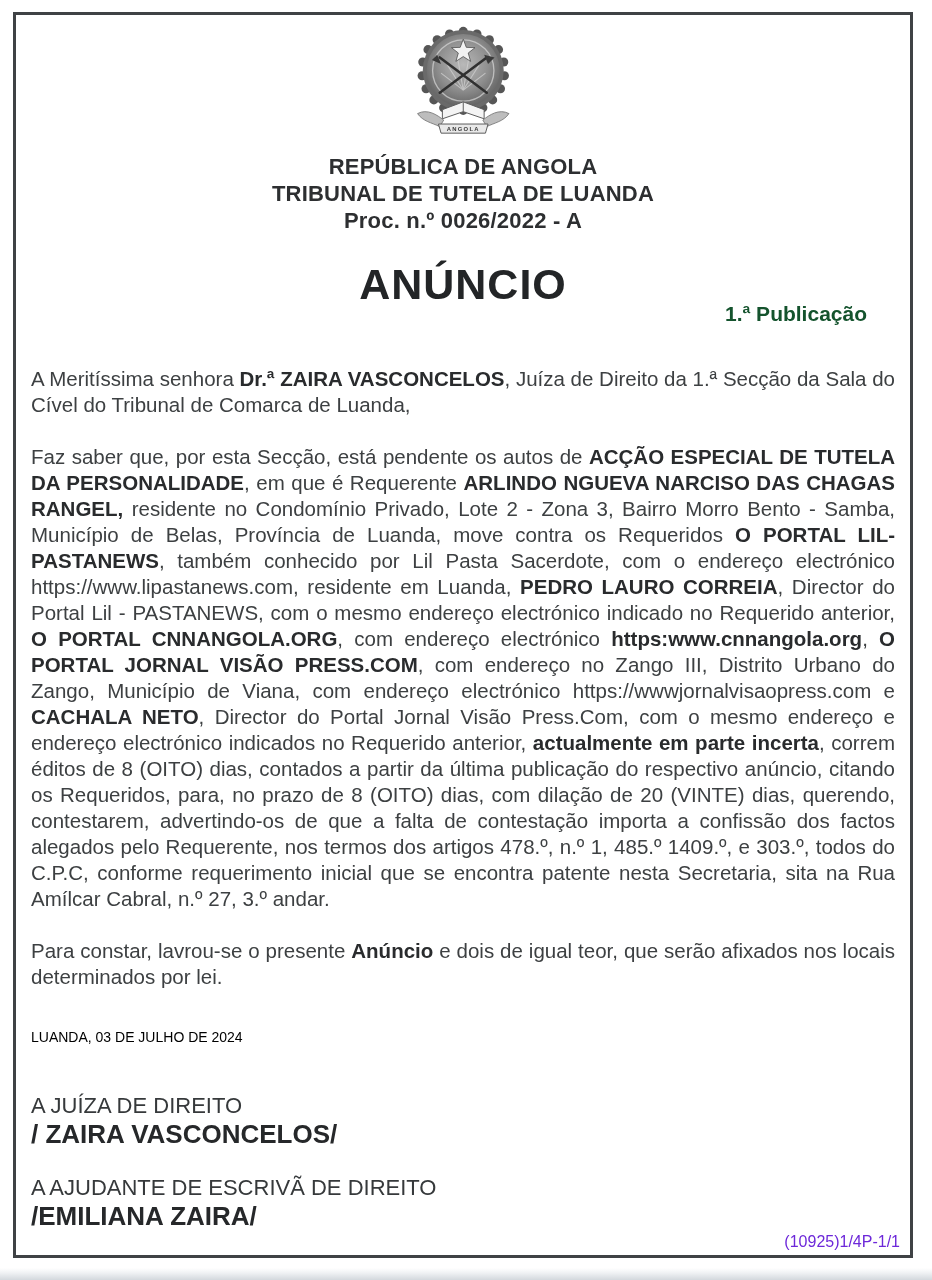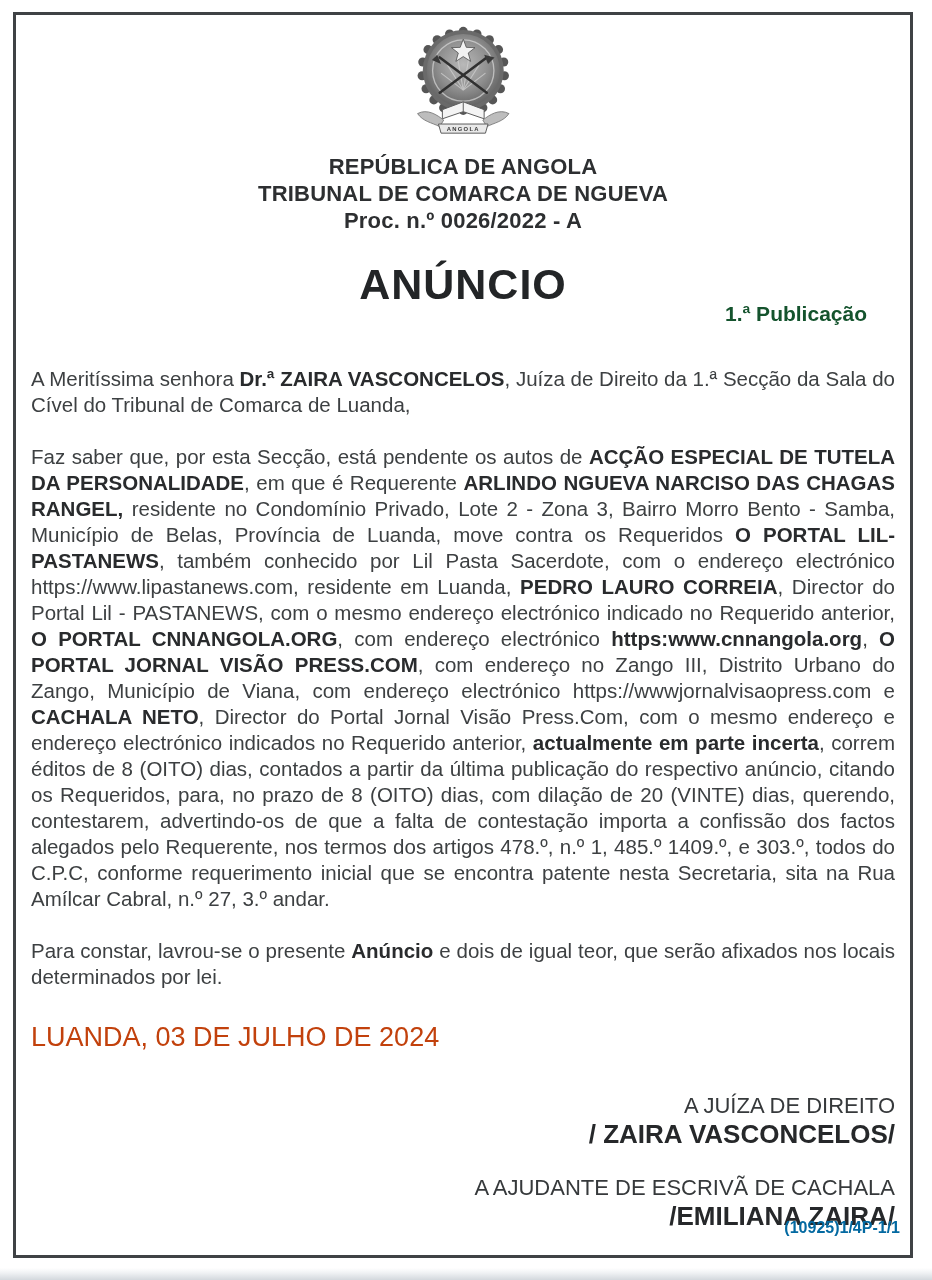--- a/index.html
+++ b/index.html
@@ -69,34 +69,33 @@
     font-size: 20.5px;
     line-height: 26px;
   }
   .body-text p {
     margin: 0 0 26px 0;
     text-align: justify;
   }
   .body-text p b { color: #292b2d; }
   .date-line {
     margin-top: 34px;
-    font-size: 27px;
-    color: #c2410c;
-  }
-  .sig-block { text-align: right; color: #36393b; }
+    font-size: 14px;
+    color: #000000;
+  }
+  .sig-block { text-align: left; color: #36393b; }
   .sig-block.judge { margin-top: 42px; }
   .sig-block.clerk { margin-top: 26px; }
   .sig-title { font-size: 22px; line-height: 28px; }
   .sig-name { font-size: 26px; line-height: 28px; font-weight: bold; color: #26282a; }
   .footer-code {
     position: absolute;
-    right: 10px; bottom: 20px;
+    right: 10px; bottom: 6px;
     font-size: 16px;
-    color: #0369a1;
-    font-weight: bold;
+    color: #6d28d9;
   }
   .bottom-strip {
     position: absolute;
     left: 0; bottom: 0;
     width: 100%; height: 12px;
     background: linear-gradient(to bottom, #ffffff 0%, #f0f2f4 40%, #d3d8dd 100%);
   }
 </style>
 </head>
 <body>
@@ -164,21 +163,21 @@
           <path d="M30 148 C45 140, 60 150, 70 158 L64 168 C52 162, 38 160, 30 148 Z" fill="#bdbdbd" stroke="#6a6a6a" stroke-width="1.2"></path>
           <path d="M170 148 C155 140, 140 150, 130 158 L136 168 C148 162, 162 160, 170 148 Z" fill="#bdbdbd" stroke="#6a6a6a" stroke-width="1.2"></path>
 
           <path d="M62 164 L138 164 L134 178 L66 178 Z" fill="#e9e9e9" stroke="#5a5a5a" stroke-width="1.5"></path>
           <text x="100" y="174" text-anchor="middle" font-size="9" font-family="Liberation Sans, sans-serif" font-weight="bold" letter-spacing="2" fill="#3a3a3a">ANGOLA</text>
         </svg>
       </div>
 
       <div class="court-header">
         <div>REPÚBLICA DE ANGOLA</div>
-        <div>TRIBUNAL DE COMARCA DE NGUEVA</div>
+        <div>TRIBUNAL DE TUTELA DE LUANDA</div>
         <div>Proc. n.º 0026/2022 - A</div>
       </div>
 
       <div class="title-row">
         <h1 class="main-title">ANÚNCIO</h1>
         <span class="publication-label">1.ª Publicação</span>
       </div>
 
       <div class="body-text">
         <p><span>A Meritíssima senhora </span><b>Dr.ª ZAIRA VASCONCELOS</b><span>, Juíza de Direito da 1.ª Secção da Sala do Cível do Tribunal de Comarca de Luanda,</span></p>
@@ -186,21 +185,21 @@
         <p><span>Para constar, lavrou-se o presente </span><b>Anúncio</b><span> e dois de igual teor, que serão afixados nos locais determinados por lei.</span></p>
         <div class="date-line">LUANDA, 03 DE JULHO DE 2024</div>
       </div>
 
       <div class="sig-block judge">
         <div class="sig-title">A JUÍZA DE DIREITO</div>
         <div class="sig-name">/ ZAIRA VASCONCELOS/</div>
       </div>
 
       <div class="sig-block clerk">
-        <div class="sig-title">A AJUDANTE DE ESCRIVÃ DE CACHALA</div>
+        <div class="sig-title">A AJUDANTE DE ESCRIVÃ DE DIREITO</div>
         <div class="sig-name">/EMILIANA ZAIRA/</div>
       </div>
 
       <div class="footer-code">(10925)1/4P-1/1</div>
     </div>
   </div>
 
   <div class="bottom-strip"></div>
 </div>
 

